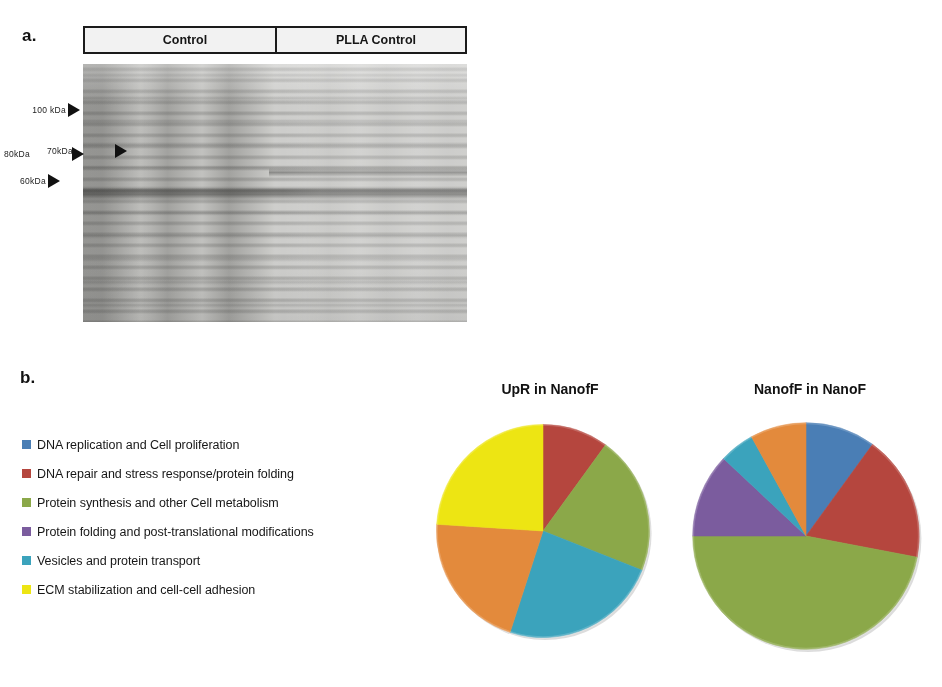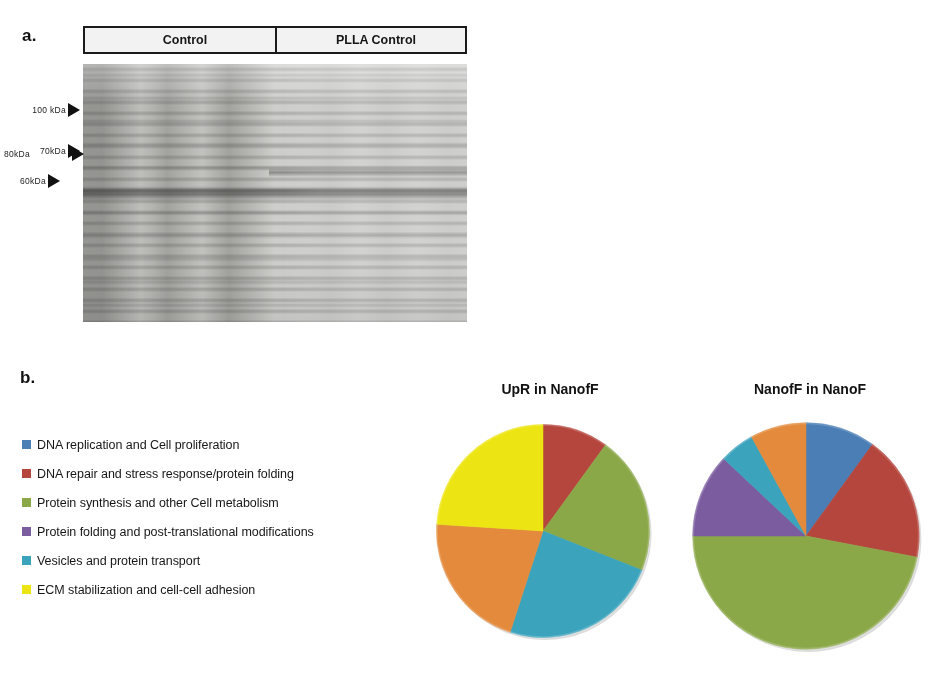--- a/index.html
+++ b/index.html
@@ -201,21 +201,21 @@
   </div>
 
   <div class="marker" id="marker-100" style="top: 95px; left: 0px; width: 80px; justify-content: flex-end; margin-top: 8px;">
     <span class="marker-label">100 kDa</span>
     <span class="marker-arrow"></span>
   </div>
   <div class="marker" id="marker-80" style="top: 127px; left: 4px; width: 80px; justify-content: space-between; margin-top: 20px;">
     <span class="marker-label">80kDa</span>
     <span class="marker-arrow"></span>
   </div>
-  <div class="marker" id="marker-70" style="top: 144px; left: 0px; width: 80px; justify-content: flex-end;">
+  <div class="marker" id="marker-70" style="top: 144px; left: 0px; width: 80px; justify-content: space-between; padding-left: 47px;">
     <span class="marker-label">70kDa</span>
     <span class="marker-arrow"></span>
   </div>
   <div class="marker" id="marker-60" style="top: 174px; left: 0px; width: 80px; justify-content: center;">
     <span class="marker-label">60kDa</span>
     <span class="marker-arrow"></span>
   </div>
 
   <div class="panel-letter" id="panel-b-letter">b.</div>
 

